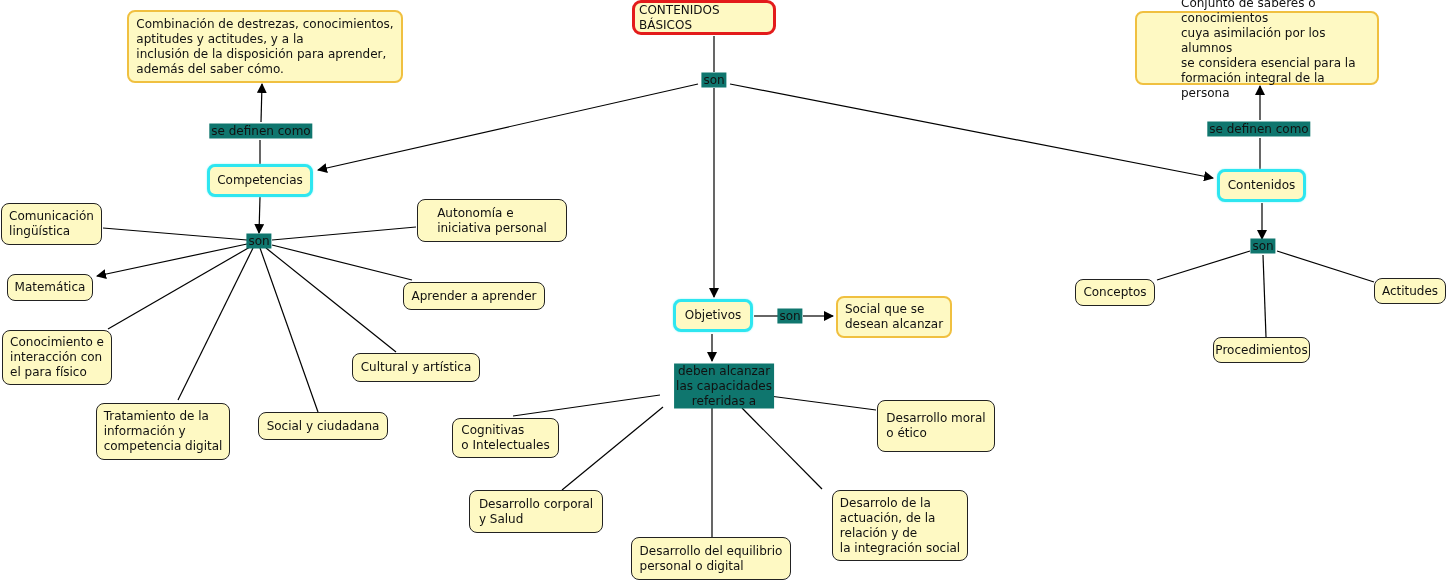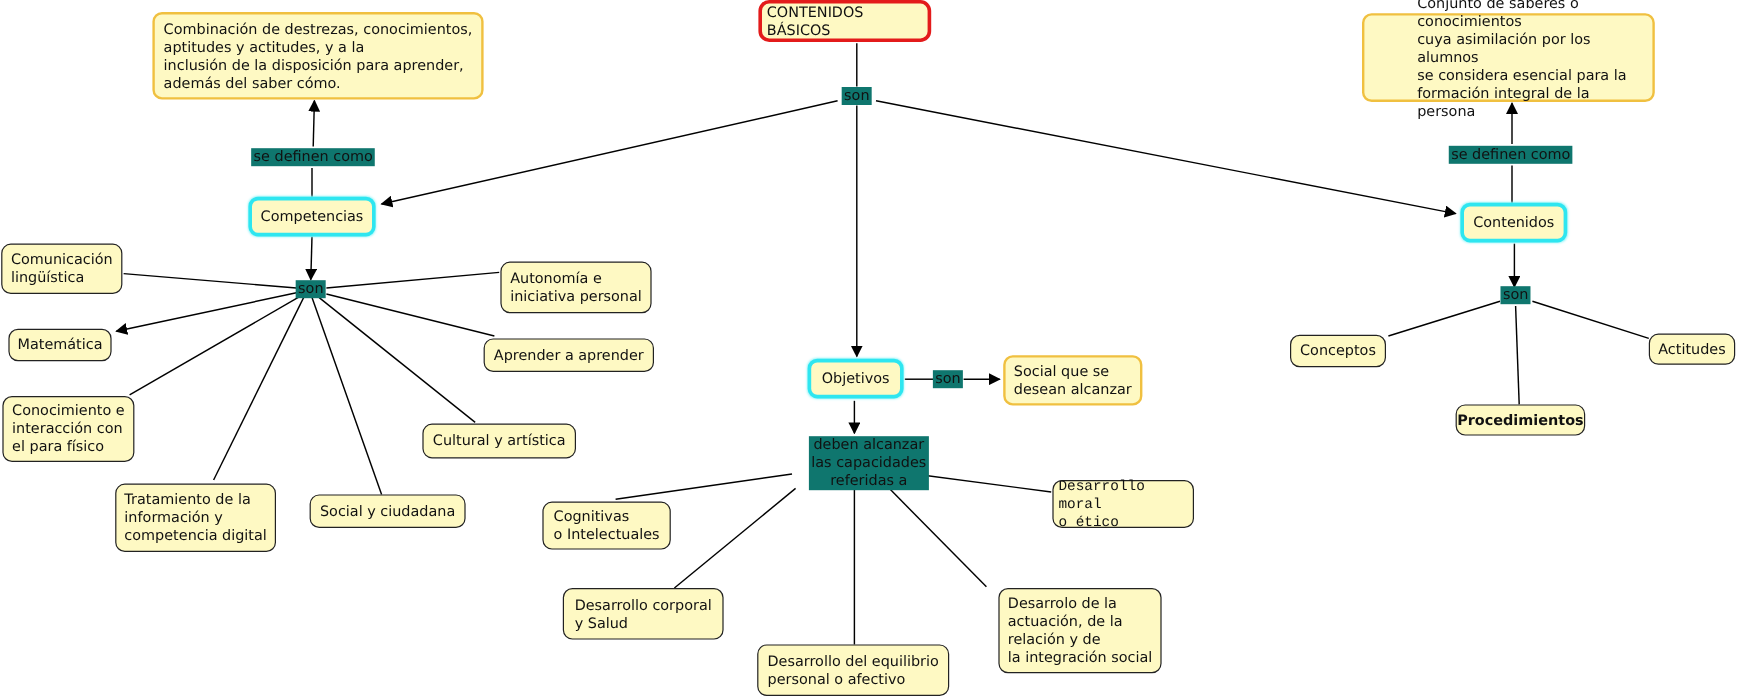--- a/index.html
+++ b/index.html
@@ -94,31 +94,31 @@
 <div class="node" style="left:7px;top:274px;width:86px;height:27px;">Matemática</div>
 <div class="node" style="left:2px;top:330px;width:110px;height:55px;">Conocimiento e
 interacción con
 el para físico</div>
 <div class="node" style="left:96px;top:403px;width:134px;height:57px;">Tratamiento de la
 información y
 competencia digital</div>
 <div class="node" style="left:258px;top:412px;width:130px;height:28px;">Social y ciudadana</div>
 <div class="node" style="left:352px;top:353px;width:128px;height:29px;">Cultural y artística</div>
 <div class="node" style="left:403px;top:282px;width:142px;height:28px;">Aprender a aprender</div>
-<div class="node" style="left:417px;top:199px;width:126px;height:43px;margin-top:19px;">Autonomía e
+<div class="node" style="left:417px;top:199px;width:150px;height:43px;">Autonomía e
 iniciativa personal</div>
 
 <div class="node" style="left:1075px;top:279px;width:80px;height:27px;">Conceptos</div>
-<div class="node" style="left:1213px;top:337px;width:108px;height:26px;font-weight:bold;">Procedimientos</div>
+<div class="node" style="left:1213px;top:337px;width:97px;height:26px;">Procedimientos</div>
 <div class="node" style="left:1374px;top:278px;width:72px;height:26px;">Actitudes</div>
 
 <div class="node" style="left:452px;top:418px;width:107px;height:40px;">Cognitivas
 o Intelectuales</div>
 <div class="node" style="left:469px;top:490px;width:134px;height:43px;">Desarrollo corporal
 y Salud</div>
 <div class="node" style="left:631px;top:537px;width:160px;height:43px;">Desarrollo del equilibrio
-personal o afectivo</div>
+personal o digital</div>
 <div class="node" style="left:832px;top:490px;width:136px;height:71px;">Desarrolo de la
 actuación, de la
 relación y de
 la integración social</div>
-<div class="node" style="left:877px;top:400px;width:118px;height:40px;font-family:Liberation Mono, monospace;">Desarrollo moral
+<div class="node" style="left:877px;top:400px;width:118px;height:52px;">Desarrollo moral
 o ético</div>
 
 </body></html>

